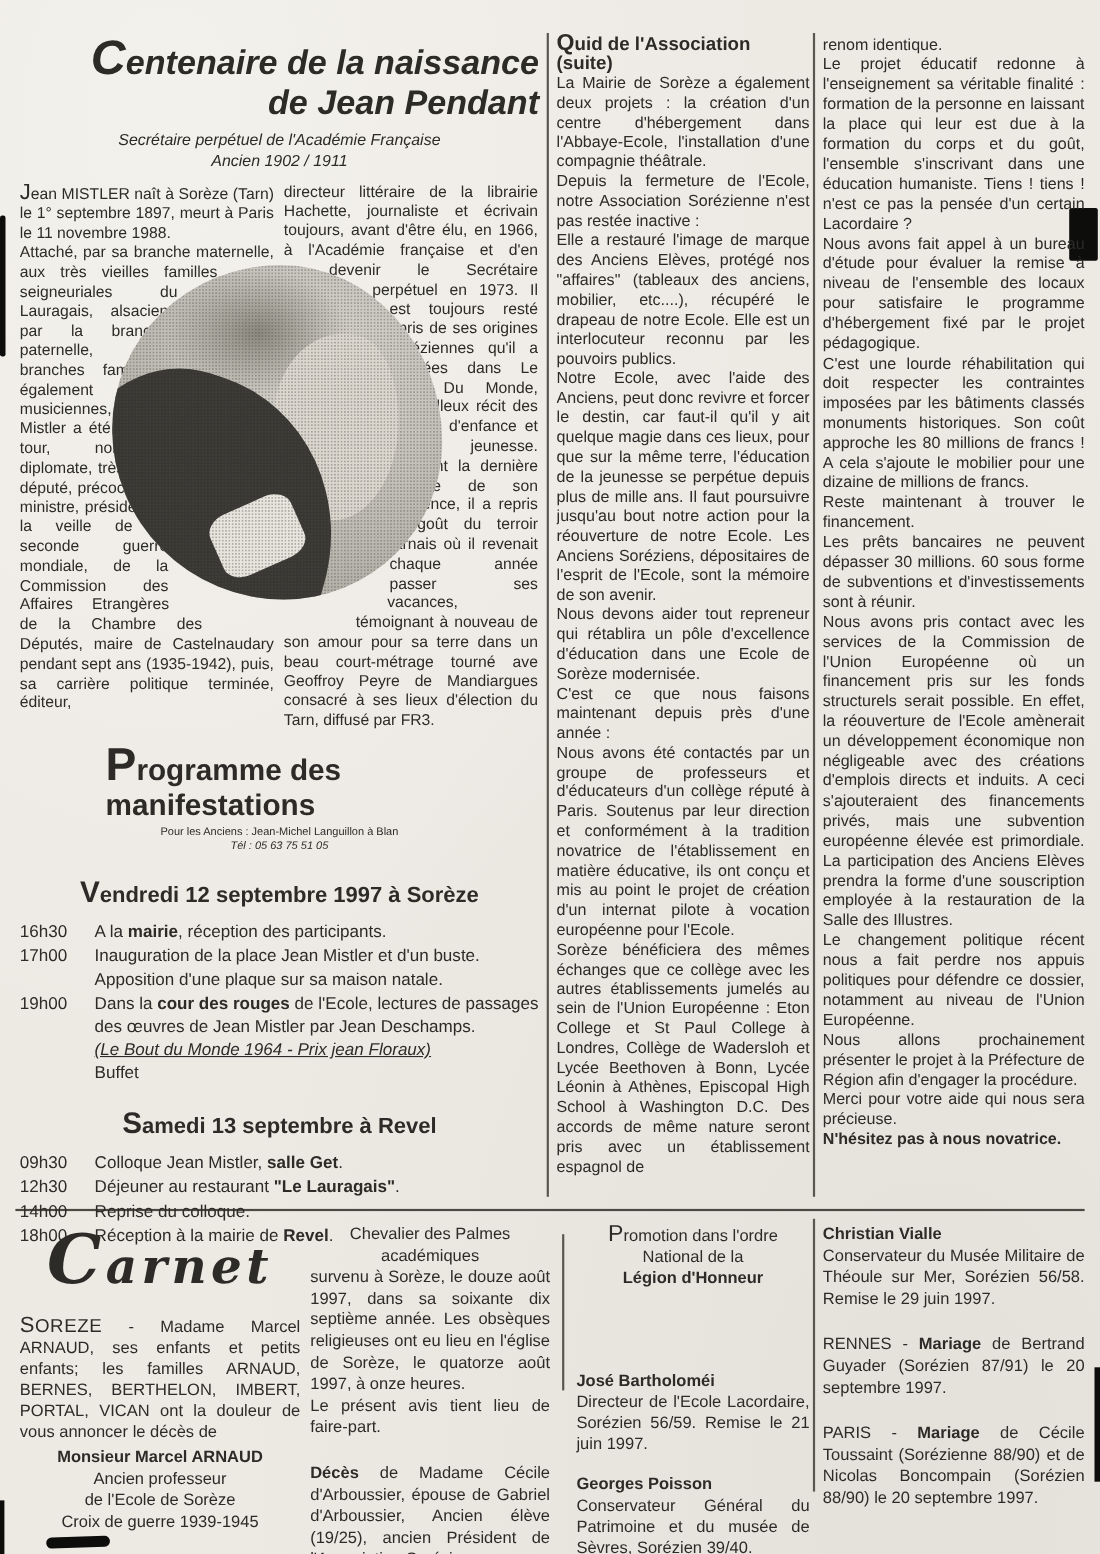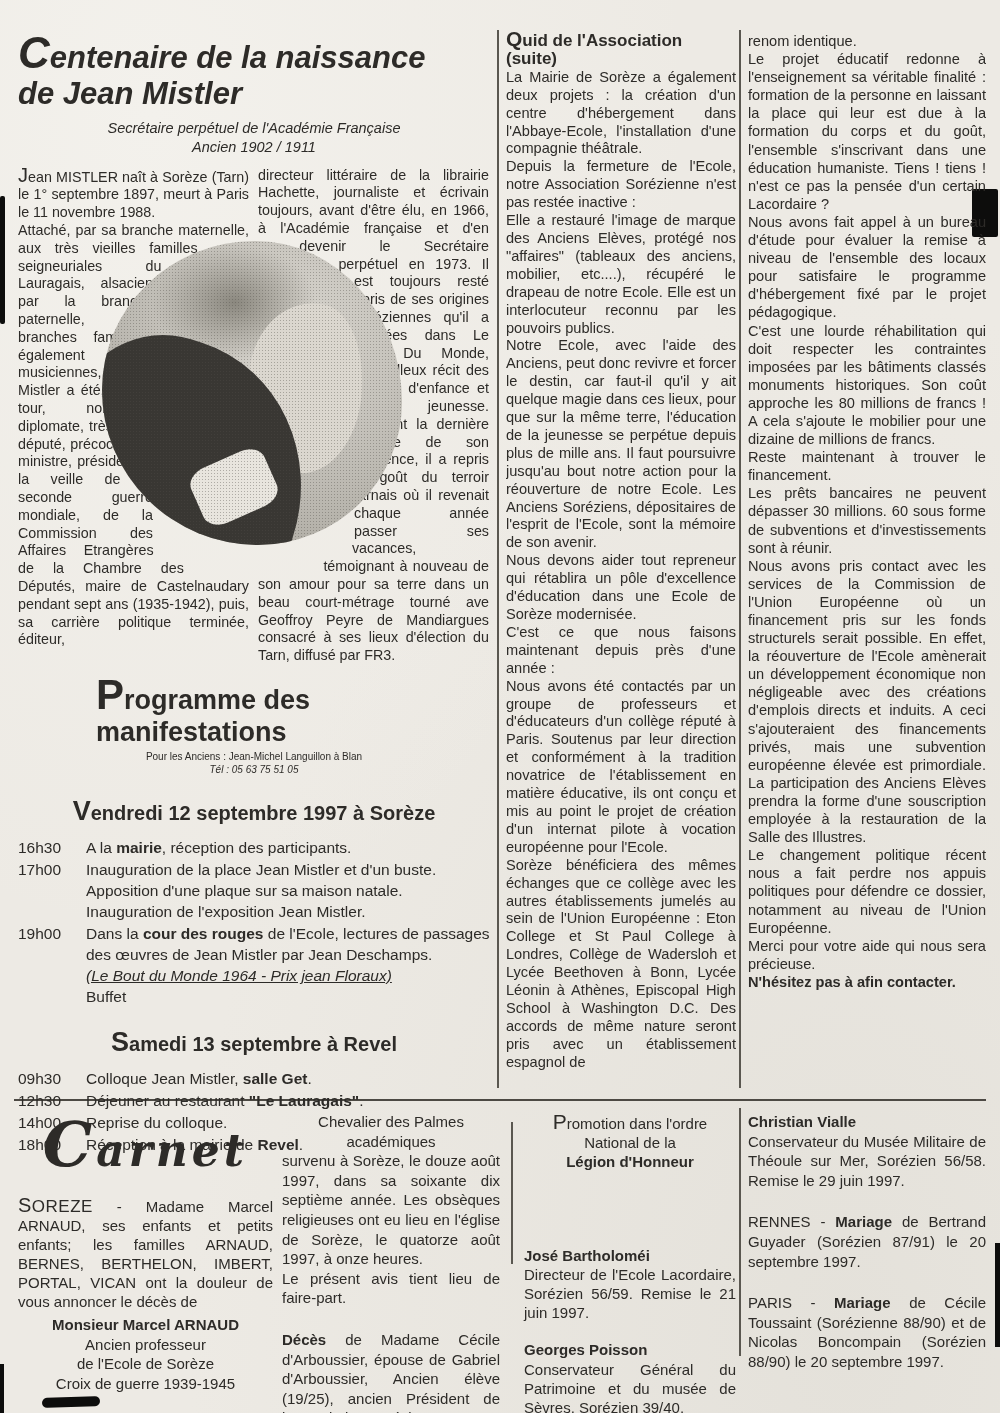--- a/index.html
+++ b/index.html
@@ -27,21 +27,21 @@
   .hrule { position:absolute; left:14px; top:1099px; width:972px; height:2px; background:#4c4943; }
   .artifact { position:absolute; background:#0d0d0c; }
   .art-tr { left:972px; top:189px; width:26px; height:48px; border-radius:2px; }
   .art-le { left:0; top:196px; width:5px; height:128px; border-radius:2px; }
   .art-le2 { left:0; top:1364px; width:4px; height:49px; }
   .art-bl { left:42px; top:1397px; width:58px; height:10px; border-radius:5px; transform:rotate(-2deg); }
   .art-re { left:995px; top:1243px; width:5px; height:104px; }
 
   
   .article { position:absolute; left:18px; top:28px; width:472px; }
-  .art-title { margin:0; font-style:italic; font-weight:bold; font-size:31px; line-height:1.12; text-align:left; }
+  .art-title { margin:0; font-style:italic; font-weight:bold; font-size:31px; line-height:1.12; text-align:right; }
   .art-title .l1::first-letter { font-size:44px; }
   .subtitle { text-align:center; font-style:italic; font-size:14.5px; line-height:1.3; margin-top:7px; }
   .art-body { display:flex; gap:9px; margin-top:10px; }
   .acol { width:231px; font-size:14.3px; line-height:17.8px; }
   .acol p { white-space:pre-line; text-align:justify; }
   .acol .bigcap-j::first-letter { font-size:20px; }
   .cut { shape-margin:6px; }
   .cut-r { float:right; width:96px; height:410px; shape-outside:circle(157px at 98px 245px); }
   .cut-l { float:left; width:96px; height:410px; shape-outside:circle(157px at -6px 245px); }
 
@@ -110,21 +110,21 @@
   <div class="hrule"></div>
   <div class="artifact art-tr"></div>
   <div class="artifact art-le"></div>
   <div class="artifact art-le2"></div>
   <div class="artifact art-bl"></div>
   <div class="artifact art-re"></div>
 
   <section class="article">
     <h1 class="art-title">
       <div class="l1">Centenaire de la naissance</div>
-      <div class="l2">de Jean Mistler</div>
+      <div class="l2">de Jean Pendant</div>
     </h1>
     <div class="subtitle">
       <div>Secrétaire perpétuel de l'Académie Française</div>
       <div>Ancien 1902 / 1911</div>
     </div>
 
     <div class="photo">
       <div class="ph-hair"></div>
       <div class="ph-face"></div>
       <div class="ph-suit"></div>
@@ -155,21 +155,20 @@
     <div class="sched">
       <div class="srow">
         <span class="time">16h30</span>
         <span class="desc"><span>A la </span><b>mairie</b><span>, réception des participants.</span></span>
       </div>
       <div class="srow">
         <span class="time">17h00</span>
         <span class="desc">
           <span class="dline">Inauguration de la place Jean Mistler et d'un buste.</span>
           <span class="dline">Apposition d'une plaque sur sa maison natale.</span>
-          <span class="dline">Inauguration de l'exposition Jean Mistler.</span>
         </span>
       </div>
       <div class="srow">
         <span class="time">19h00</span>
         <span class="desc">
           <span>Dans la </span><b>cour des rouges</b><span> de l'Ecole, lectures de passages des œuvres de Jean Mistler par Jean Deschamps.</span>
           <span class="dline note">(Le Bout du Monde 1964 - Prix jean Floraux)</span>
           <span class="dline">Buffet</span>
         </span>
       </div>
@@ -210,22 +209,23 @@
 
   <section class="right-col">
     <p class="just">renom identique.</p>
     <p class="just">Le projet éducatif redonne à l'enseignement sa véritable finalité : formation de la personne en laissant la place qui leur est due à la formation du corps et du goût, l'ensemble s'inscrivant dans une éducation humaniste. Tiens ! tiens ! n'est ce pas la pensée d'un certain Lacordaire ?</p>
     <p class="just">Nous avons fait appel à un bureau d'étude pour évaluer la remise à niveau de l'ensemble des locaux pour satisfaire le programme d'hébergement fixé par le projet pédagogique.</p>
     <p class="just">C'est une lourde réhabilitation qui doit respecter les contraintes imposées par les bâtiments classés monuments historiques. Son coût approche les 80 millions de francs ! A cela s'ajoute le mobilier pour une dizaine de millions de francs.</p>
     <p class="just">Reste maintenant à trouver le financement.</p>
     <p class="just">Les prêts bancaires ne peuvent dépasser 30 millions. 60 sous forme de subventions et d'investissements sont à réunir.</p>
     <p class="just">Nous avons pris contact avec les services de la Commission de l'Union Européenne où un financement pris sur les fonds structurels serait possible. En effet, la réouverture de l'Ecole amènerait un développement économique non négligeable avec des créations d'emplois directs et induits. A ceci s'ajouteraient des financements privés, mais une subvention européenne élevée est primordiale. La participation des Anciens Elèves prendra la forme d'une souscription employée à la restauration de la Salle des Illustres.</p>
     <p class="just">Le changement politique récent nous a fait perdre nos appuis politiques pour défendre ce dossier, notamment au niveau de l'Union Européenne.</p>
+    <p class="just">Nous allons prochainement présenter le projet à la Préfecture de Région afin d'engager la procédure.</p>
     <p class="just">Merci pour votre aide qui nous sera précieuse.</p>
-    <p class="just bold">N'hésitez pas à afin contacter.</p>
+    <p class="just bold">N'hésitez pas à nous novatrice.</p>
   </section>
 
   <section class="carnet-c1">
     <div class="carnet-title">Carnet</div>
     <p class="just obit-lead"><span class="lead-caps">SOREZE</span><span> - Madame Marcel ARNAUD, ses enfants et petits enfants; les familles ARNAUD, BERNES, BERTHELON, IMBERT, PORTAL, VICAN ont la douleur de vous annoncer le décès de</span></p>
     <div class="center-block">
       <div class="bold">Monsieur Marcel ARNAUD</div>
       <div>Ancien professeur</div>
       <div>de l'Ecole de Sorèze</div>
       <div>Croix de guerre 1939-1945</div>

